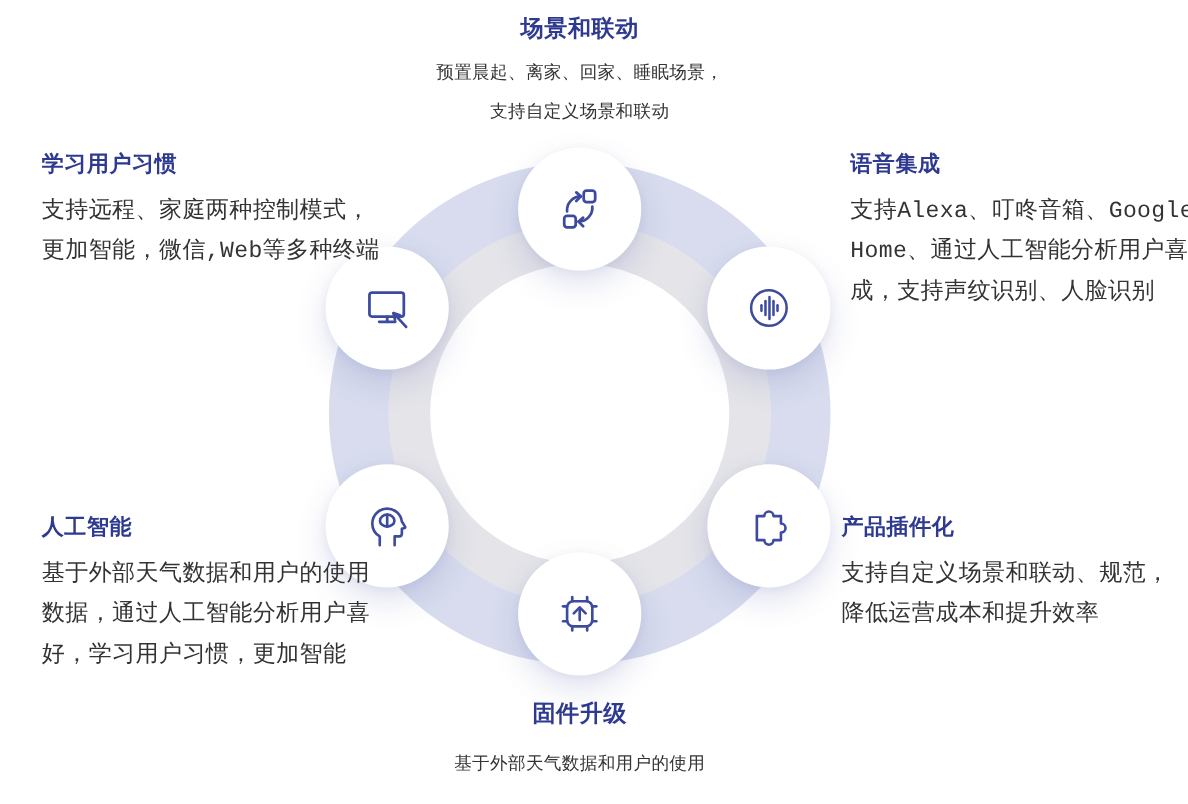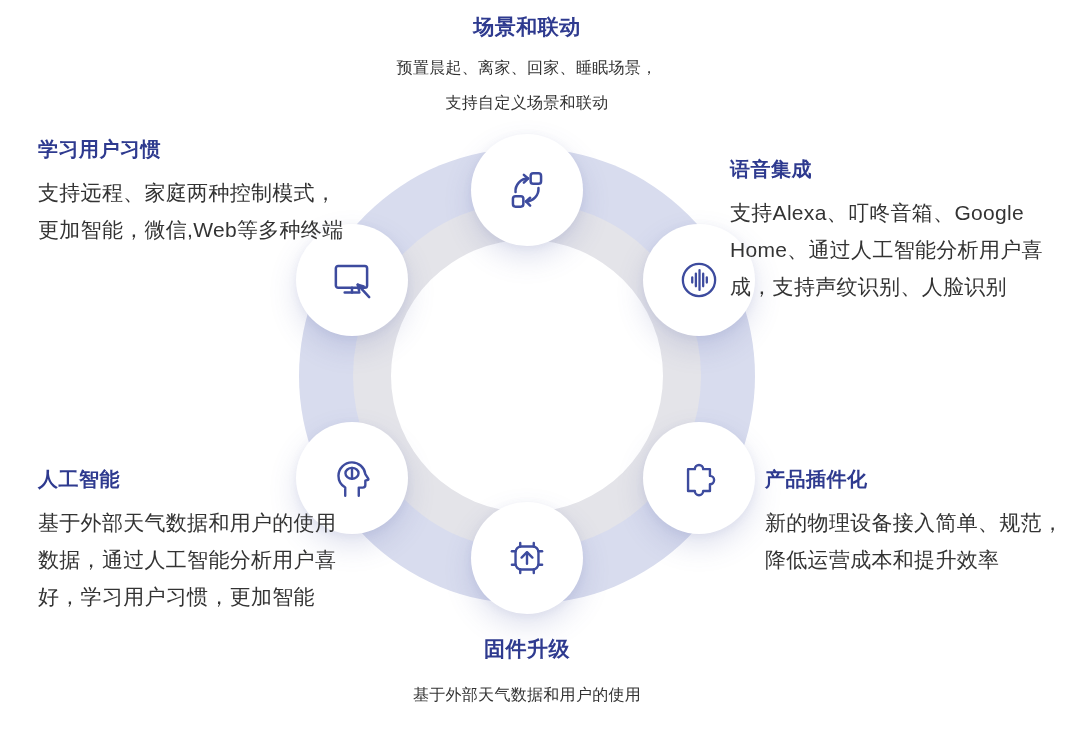--- a/index.html
+++ b/index.html
@@ -36,27 +36,27 @@
 
   .text-block{position:absolute;}
   .feature-title{
     margin:0;font-size:20px;font-weight:bold;color:var(--heading);
     letter-spacing:0.5px;line-height:26px;
   }
   .feature-desc{
     margin:12px 0 0;font-size:21px;color:var(--body-text);
     line-height:37px;letter-spacing:0.3px;
   }
-  .desc-line{display:block;white-space:nowrap;}
+  .desc-line{display:block;white-space:nowrap;font-family:Liberation Mono, monospace;}
 
   .fb-top{left:527px;top:14px;transform:translateX(-50%);text-align:center;}
   .fb-top .feature-title{font-size:21px;}
   .fb-top .feature-desc{margin-top:10px;line-height:35px;font-size:16px;}
   .fb-tl{left:38px;top:136px;width:310px;}
-  .fb-tr{left:730px;top:136px;width:300px;margin-top:20px;}
+  .fb-tr{left:773px;top:136px;width:300px;}
   .fb-bl{left:38px;top:466px;width:310px;}
   .fb-br{left:765px;top:466px;width:300px;}
   .fb-bottom{left:527px;top:636px;transform:translateX(-50%);text-align:center;}
   .fb-bottom .feature-title{font-size:21px;}
   .fb-bottom .feature-desc{margin-top:20px;line-height:26px;font-size:16px;}
 </style>
 </head>
 <body>
 
 <div class="canvas">
@@ -157,21 +157,21 @@
     <p class="feature-desc">
       <span class="desc-line">基于外部天气数据和用户的使用</span>
       <span class="desc-line">数据，通过人工智能分析用户喜</span>
       <span class="desc-line">好，学习用户习惯，更加智能</span>
     </p>
   </div>
 
   <div class="text-block fb-br">
     <h2 class="feature-title">产品插件化</h2>
     <p class="feature-desc">
-      <span class="desc-line">新的物理设备接入简单、规范，</span>
+      <span class="desc-line">支持自定义场景和联动、规范，</span>
       <span class="desc-line">降低运营成本和提升效率</span>
     </p>
   </div>
 
   <div class="text-block fb-bottom">
     <h2 class="feature-title">固件升级</h2>
     <p class="feature-desc">
       <span class="desc-line">基于外部天气数据和用户的使用</span>
     </p>
   </div>

